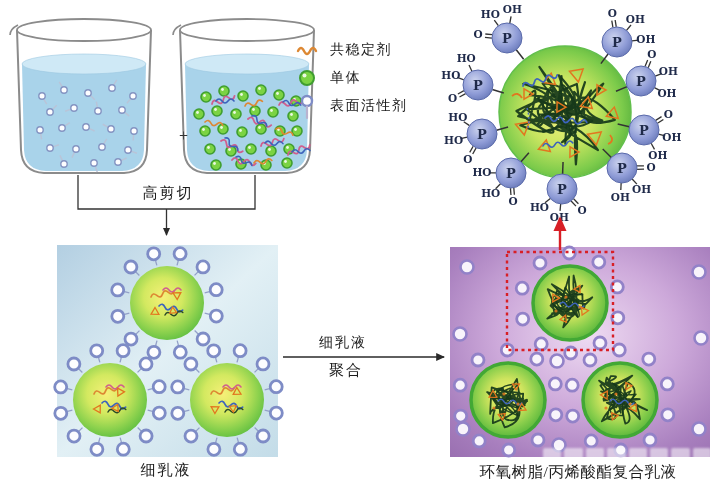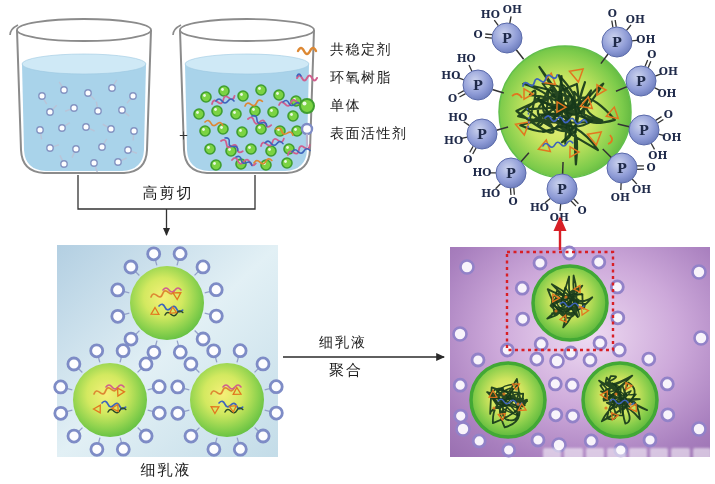--- a/index.html
+++ b/index.html
@@ -526,46 +526,40 @@
 
   <div class="legend">
     <div class="lrow">
       <svg viewBox="0 0 28 26">
         <path d="M3 14 q3 -6 6 0 t6 0 t6 0" fill="none" style="stroke:var(--orange)" stroke-width="2.4" stroke-linecap="round"></path>
       </svg>
       <span>共稳定剂</span>
     </div>
     <div class="lrow">
       <svg viewBox="0 0 28 26">
-        <path d="M2 13 q2.5 -5 5 0 t5 0 t5 0 t5 0" fill="none" style="stroke:var(--pink)" stroke-width="2" stroke-linecap="round"></path>
-        <path d="M2 11 q2 -4 4 0" fill="none" style="stroke:var(--blue)" stroke-width="1.6" stroke-linecap="round"></path>
-      </svg>
-      <span>环氧树脂</span>
-    </div>
-    <div class="lrow">
-      <svg viewBox="0 0 28 26">
         <circle cx="12" cy="13" r="7" style="fill:var(--green);stroke:var(--greenring)" stroke-width="2"></circle>
         <circle cx="9.5" cy="10.5" r="2" fill="#ffffff" opacity="0.85"></circle>
       </svg>
       <span>单体</span>
     </div>
     <div class="lrow">
       <svg viewBox="0 0 28 26">
         <circle cx="12" cy="8" r="5" fill="#fdfdff" style="stroke:var(--surf)" stroke-width="2.4"></circle>
         <line x1="12" y1="13.5" x2="12" y2="25" stroke="#b9b3cf" stroke-width="2.2" stroke-linecap="round"></line>
       </svg>
       <span>表面活性剂</span>
     </div>
   </div>
 
   <div class="plus" style="left:179px;top:127px">+</div>
   <div class="cap" style="left:168px;top:184px">高剪切</div>
   <div class="cap" style="left:343px;top:334px;font-size:14px">细乳液</div>
   <div class="cap" style="left:346px;top:361px;font-size:15px">聚合</div>
   <div class="cap" style="left:166px;top:461px">细乳液</div>
+  <div class="cap" style="left:578px;top:462px;letter-spacing:0.5px;font-size:15.5px">环氧树脂/丙烯酸酯复合乳液</div>
 
   <div class="wm">
     <i></i>
       <i></i>
       <i></i>
       <i></i>
       <i></i>
       <i></i>
       <i></i>
       <i></i>

